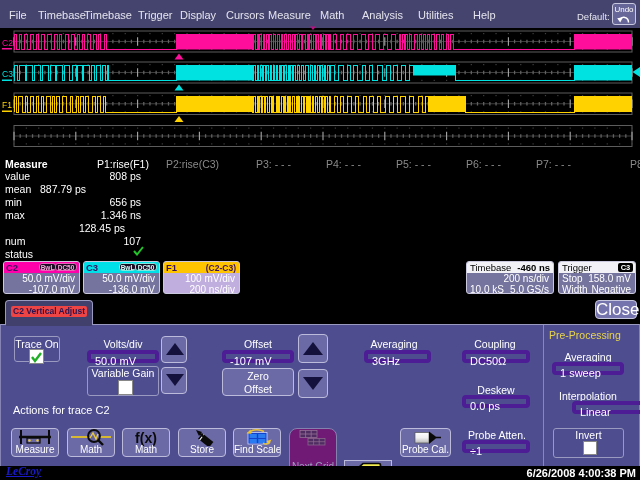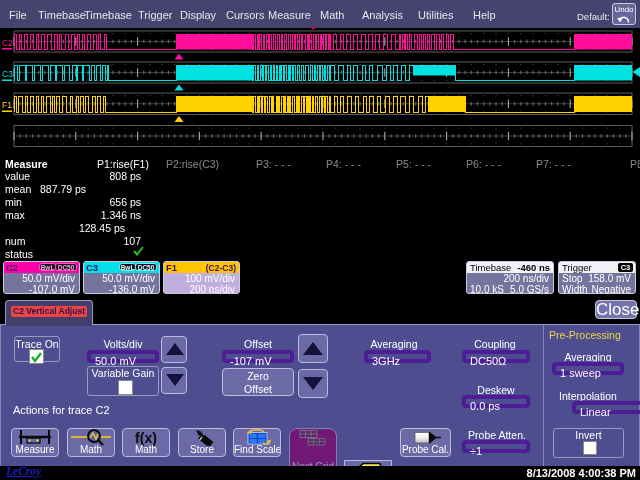--- a/index.html
+++ b/index.html
@@ -1114,12 +1114,12 @@
           </linearGradient>
         </defs>
 <rect x="11" y="3.5" width="14" height="10.5" fill="url(#pg)" stroke="#555" stroke-width="0.7"></rect>
 <path d="M25 2.5 L33 8.5 L25 15 Z" fill="#0a0a0a"></path>
 <line x1="32" y1="8.5" x2="37" y2="8.5" stroke="#0a0a0a" stroke-width="1.3"></line>
 </svg></div>
  <div style="position:absolute;left:0;bottom:1px;width:100%;text-align:center;color:#fff;font-size:10px;">Probe Cal.</div>
   </div>
 <div class="abs" style="left:0;top:466px;width:640px;height:14px;background:#000;"></div>
 <div class="abs" style="left:6px;top:465px;color:#1a1ac8;font-size:11.5px;font-weight:bold;font-style:italic;text-decoration:underline;font-family:'Liberation Serif',serif;">LeCroy</div>
-<div class="abs" style="left:0px;top:467px;width:636px;text-align:right;color:#fff;font-size:11px;font-weight:bold;">8/13/2008 4:00:38 PM</div>
+<div class="abs" style="left:0px;top:467px;width:636px;text-align:right;color:#fff;font-size:11px;font-weight:bold;">6/26/2008 4:00:38 PM</div>
 </body></html>

